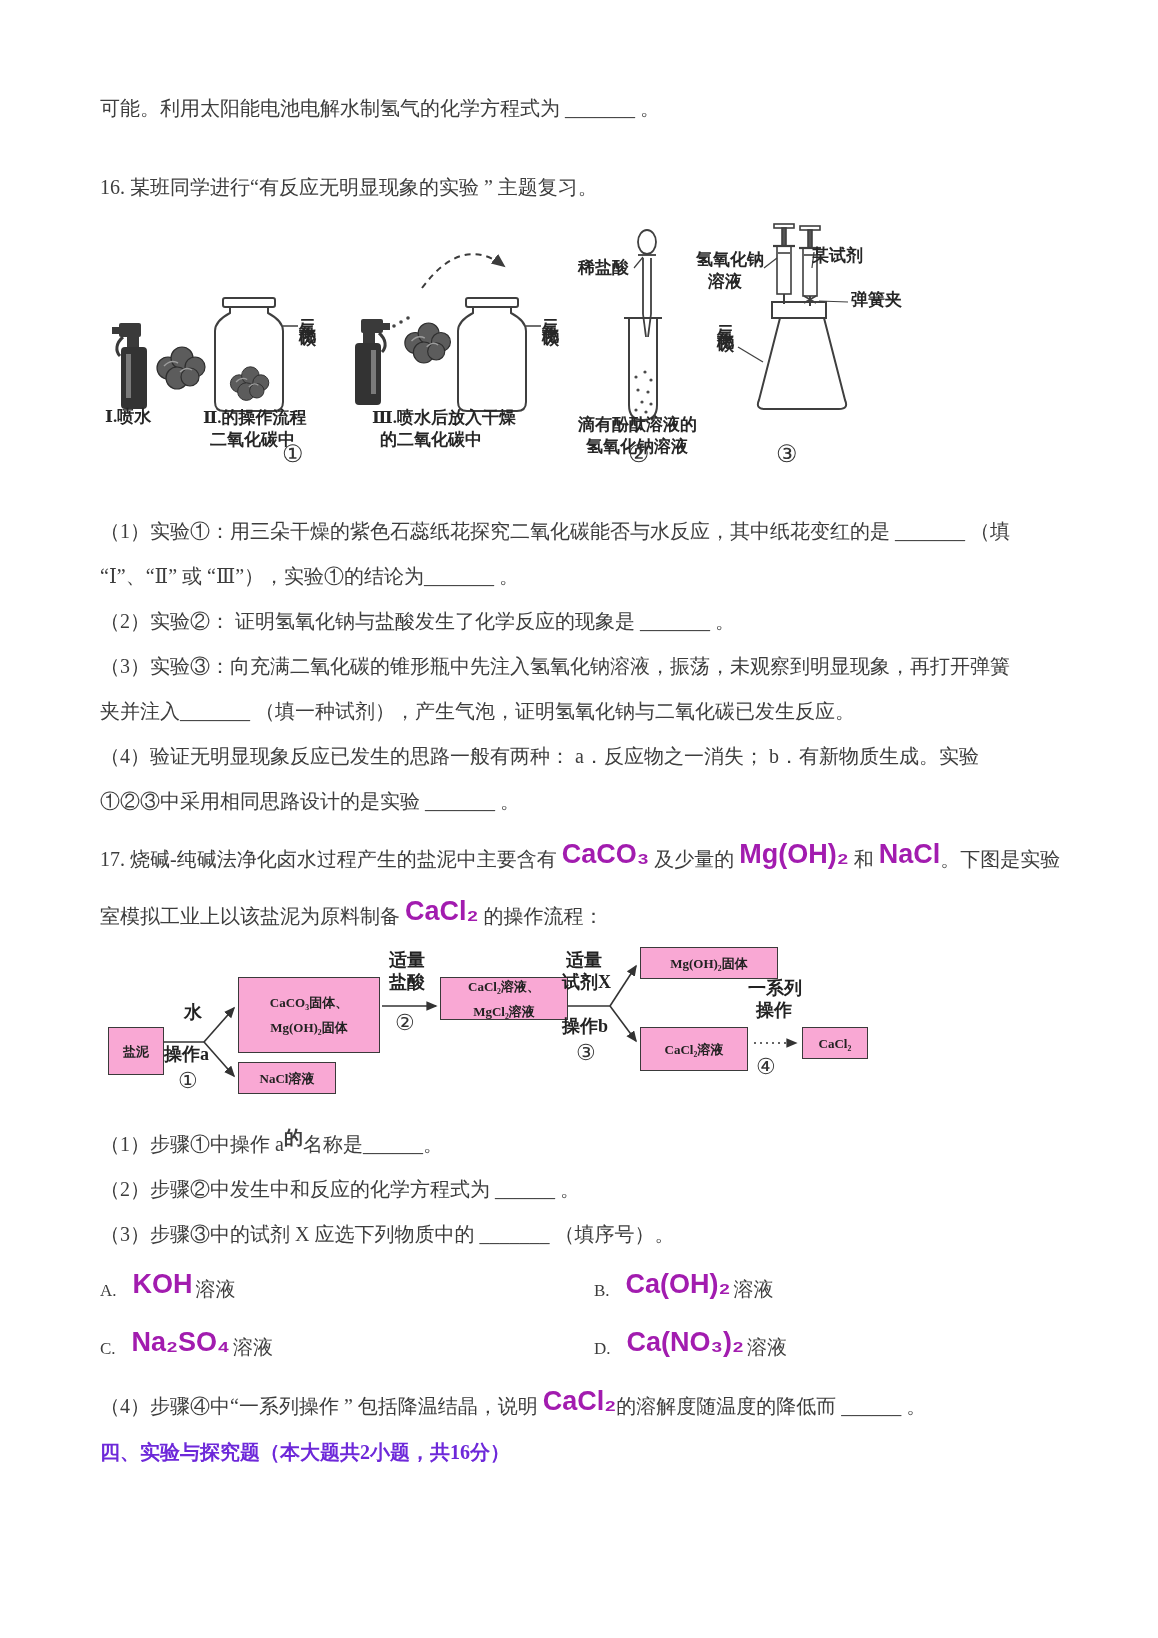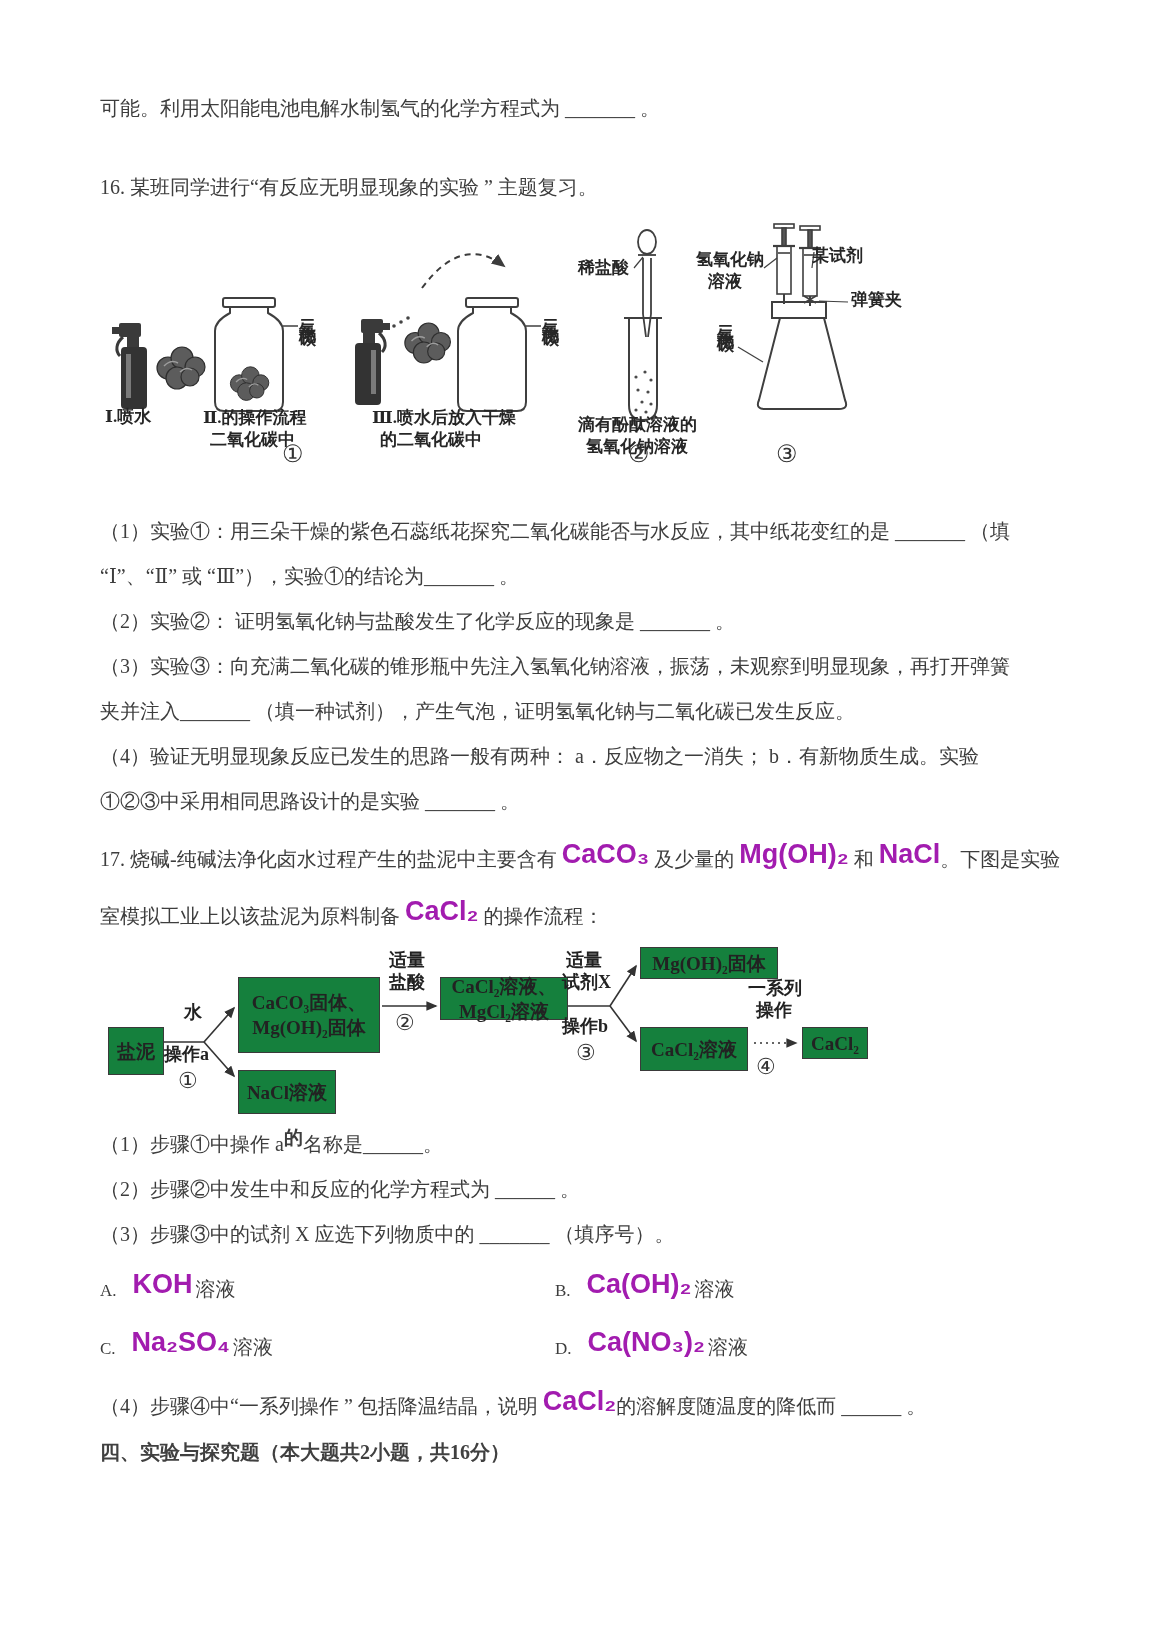--- a/index.html
+++ b/index.html
@@ -37,31 +37,31 @@
   }
   .vtext{writing-mode:vertical-rl;letter-spacing:3px;line-height:19px;}
   .fnum{font-size:24px;font-weight:400;color:#333;}
   
   .flow{position:relative;height:178px;margin-top:2px;}
   .flow svg{position:absolute;left:0;top:0;}
   .fbox{
     position:absolute;
     border:1.6px solid #3a3a3a;
     display:flex;flex-direction:column;align-items:center;justify-content:center;
-    font-weight:600;font-size:19px;color:#222;line-height:25px;
-    box-sizing:border-box;background:#15803d;white-space:nowrap;padding:1px 4px;
+    font-weight:600;font-size:13px;color:#222;line-height:25px;
+    box-sizing:border-box;background:#f9a8d4;white-space:nowrap;padding:1px 4px;
   }
   .flbl{position:absolute;font-weight:600;font-size:18px;color:#222;white-space:nowrap;line-height:21px;}
   .fnum2{position:absolute;font-size:22px;font-weight:400;color:#333;}
   
-  .optrow{display:flex;align-items:center;height:58px;}
+  .optrow{display:flex;align-items:center;height:58px;gap:39px;}
   .opt{width:455px;}
   .olet{font-size:17px;margin-right:16px;}
   .osuf{margin-left:3px;}
-  .sec{font-weight:bold;color:#404040;line-height:45px;font-size:20px;}
+  .sec{font-weight:bold;color:#6d28d9;line-height:45px;font-size:20px;}
 </style>
 </head>
 <body>
 
 <div class="page">
 
   <div class="p">可能。利用太阳能电池电解水制氢气的化学方程式为 _______ 。</div>
 
   <div class="p" style="margin-top:34px">16.  某班同学进行“有反应无明显现象的实验 ” 主题复习。</div>
 
@@ -244,21 +244,21 @@
 
     <div class="fbox" style="left:8px;top:83px;width:56px;height:48px">盐泥</div>
     <div class="flbl" style="left:84px;top:58px">水</div>
     <div class="flbl" style="left:64px;top:100px">操作a</div>
     <div class="fnum2" style="left:78px;top:124px">①</div>
 
     <div class="fbox" style="left:138px;top:33px;width:142px;height:76px">
       <div>CaCO₃固体、</div>
       <div>Mg(OH)₂固体</div>
     </div>
-    <div class="fbox" style="left:138px;top:126px;width:98px;height:44px">NaCl溶液</div>
+    <div class="fbox" style="left:138px;top:118px;width:98px;height:32px">NaCl溶液</div>
 
     <div class="flbl" style="left:289px;top:6px">适量</div>
     <div class="flbl" style="left:289px;top:28px">盐酸</div>
     <div class="fnum2" style="left:295px;top:66px">②</div>
 
     <div class="fbox" style="left:340px;top:33px;width:128px;height:43px">
       <div>CaCl₂溶液、</div>
       <div>MgCl₂溶液</div>
     </div>
 

